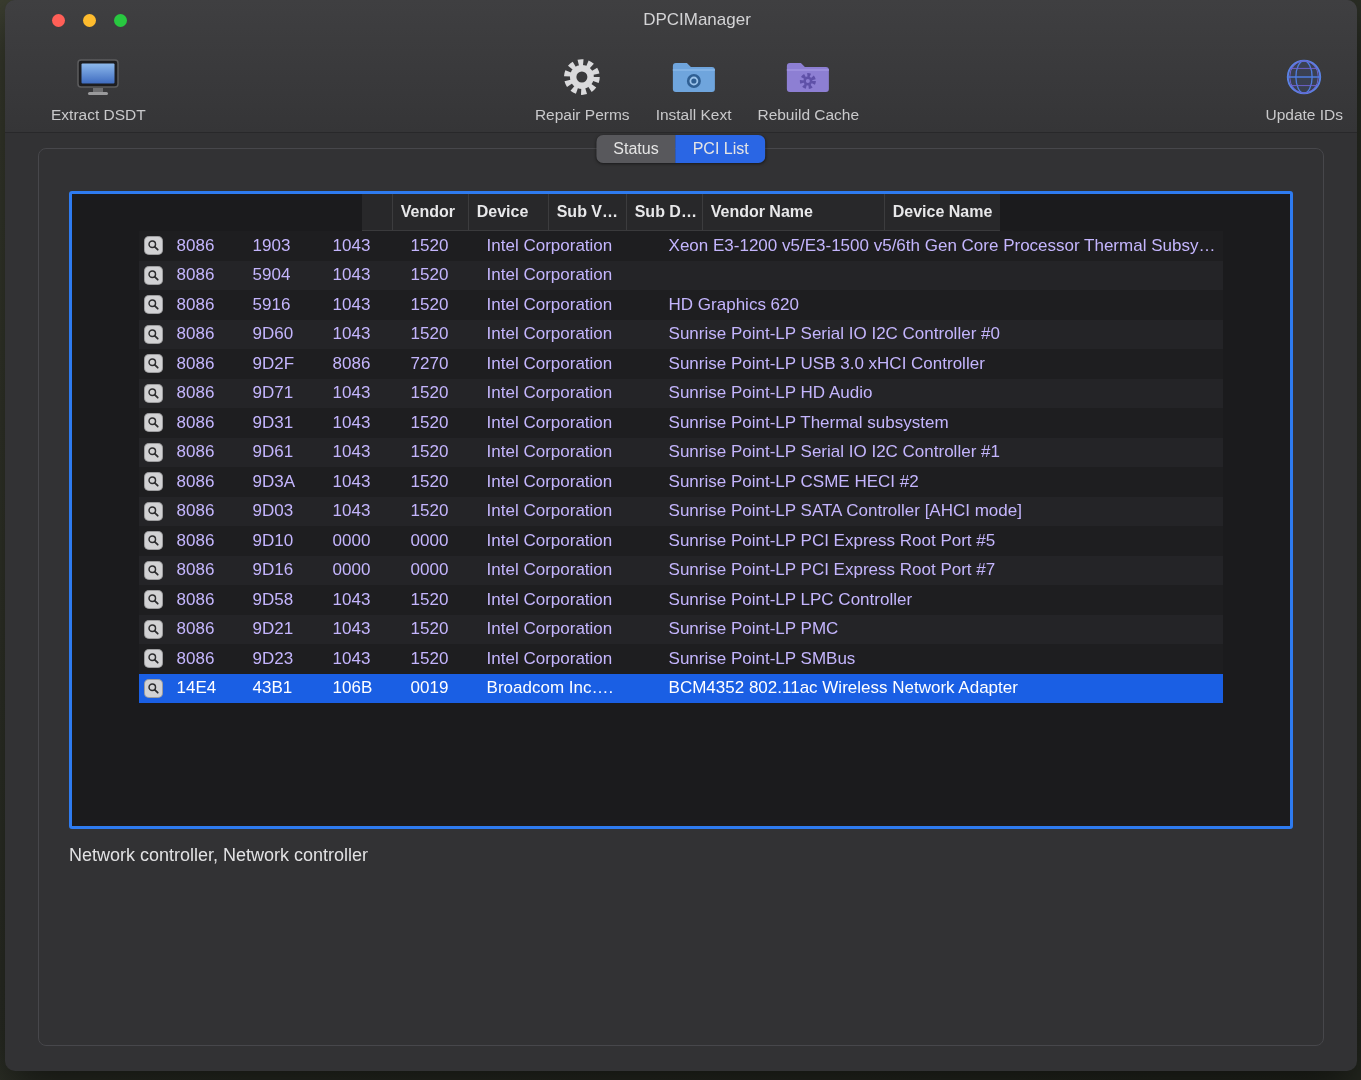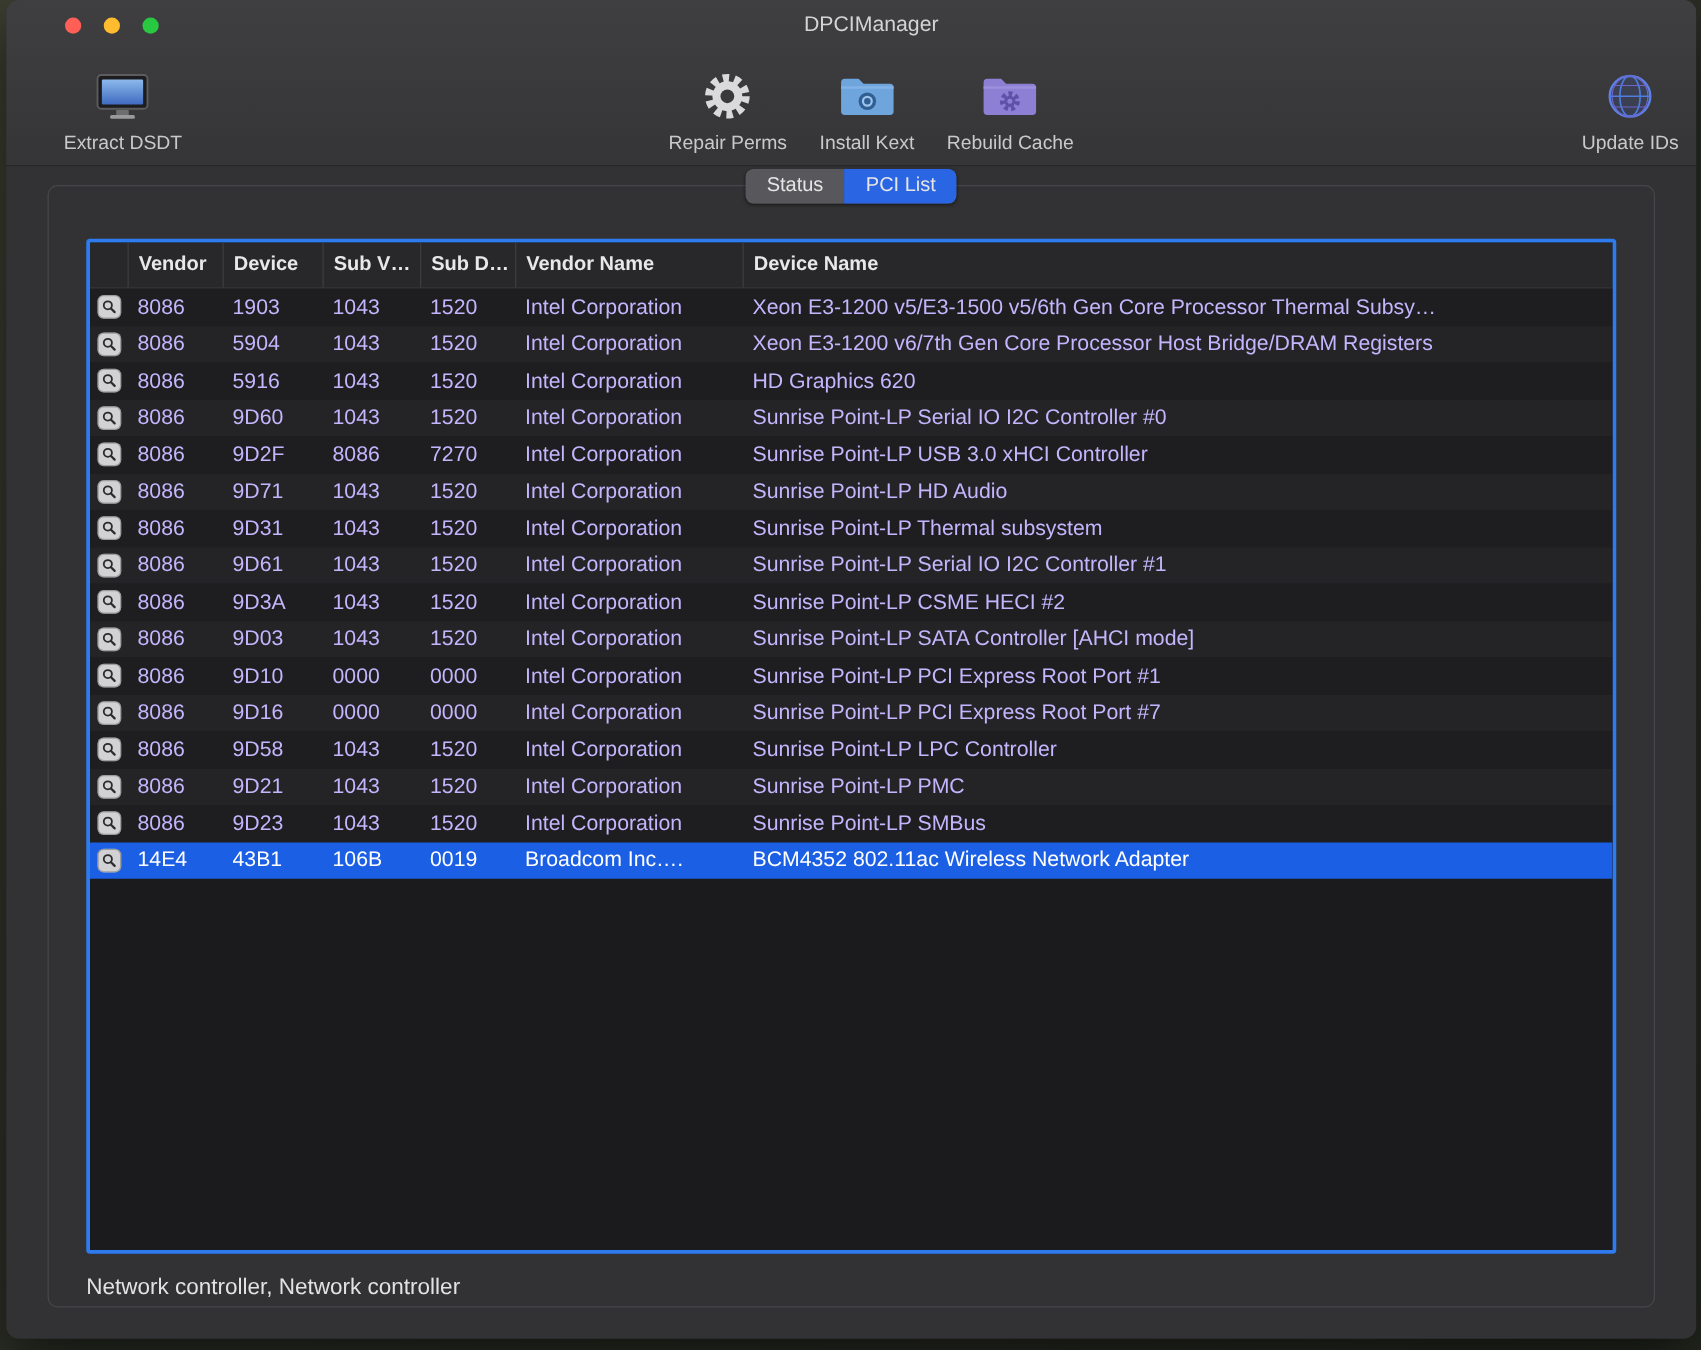--- a/index.html
+++ b/index.html
@@ -39,24 +39,24 @@
   .segmented {
     position:absolute; top:-14px; left:50%; transform:translateX(-50%);
     display:inline-flex; border-radius:7px; overflow:hidden;
     box-shadow:0 1px 3px rgba(0,0,0,.5); font-size:16px;
   }
   .segment { padding:4px 17px; color:#e5e5e5; cursor:default; line-height:20px; }
   .segment.plain { background:#58585c; }
   .segment.selected { background:var(--accent,#2a66e4); }
   
   .table-wrap {
-    margin:42px 30px 0; height:812px;
+    margin:42px 30px 0; height:638px;
     border:3px solid var(--focus-ring,#2e7bf0); border-radius:3px;
     background:#1b1b1d; overflow:hidden;
-    display:flex; flex-direction:column;
+    display:flex; flex-direction:column;align-items:center;
   }
   .grid-cols { display:grid; grid-template-columns:30px 76px 80px 78px 76px 182px 1fr; }
   .thead { background:#28282a; border-bottom:1px solid #3a3a3c; height:37px; flex:0 0 auto; }
   .th {
     display:flex; align-items:center; padding:0 8px;
     font-size:16px; font-weight:600; color:#e8e8ea;
     border-left:1px solid #3c3c3e; white-space:nowrap; overflow:hidden;
   }
   .th.first { border-left:none; }
   .tbody { flex:1 1 auto; background:#1b1b1d; }
@@ -209,21 +209,20 @@
           <circle cx="6.5" cy="6.5" r="4" fill="none" stroke="#2c2c2e" stroke-width="1.8"></circle>
           <line x1="9.6" y1="9.6" x2="13.2" y2="13.2" stroke="#2c2c2e" stroke-width="2.2" stroke-linecap="round"></line>
         </svg>
       </span>
     </div>
     <div class="cell c-vendor">8086</div>
     <div class="cell c-device">5904</div>
     <div class="cell c-subv">1043</div>
     <div class="cell c-subd">1520</div>
     <div class="cell c-vname">Intel Corporation</div>
-    <div class="cell c-dname">Xeon E3-1200 v6/7th Gen Core Processor Host Bridge/DRAM Registers</div>
   </div>
 
   <div class="trow grid-cols">
     <div class="cell c-icon">
       <span class="mag-btn">
         <svg width="13" height="13" viewBox="0 0 16 16">
           <circle cx="6.5" cy="6.5" r="4" fill="none" stroke="#2c2c2e" stroke-width="1.8"></circle>
           <line x1="9.6" y1="9.6" x2="13.2" y2="13.2" stroke="#2c2c2e" stroke-width="2.2" stroke-linecap="round"></line>
         </svg>
       </span>
@@ -362,21 +361,21 @@
           <circle cx="6.5" cy="6.5" r="4" fill="none" stroke="#2c2c2e" stroke-width="1.8"></circle>
           <line x1="9.6" y1="9.6" x2="13.2" y2="13.2" stroke="#2c2c2e" stroke-width="2.2" stroke-linecap="round"></line>
         </svg>
       </span>
     </div>
     <div class="cell c-vendor">8086</div>
     <div class="cell c-device">9D10</div>
     <div class="cell c-subv">0000</div>
     <div class="cell c-subd">0000</div>
     <div class="cell c-vname">Intel Corporation</div>
-    <div class="cell c-dname">Sunrise Point-LP PCI Express Root Port #1</div>
+    <div class="cell c-dname">Sunrise Point-LP PCI Express Root Port #5</div>
   </div>
 
   <div class="trow grid-cols">
     <div class="cell c-icon">
       <span class="mag-btn">
         <svg width="13" height="13" viewBox="0 0 16 16">
           <circle cx="6.5" cy="6.5" r="4" fill="none" stroke="#2c2c2e" stroke-width="1.8"></circle>
           <line x1="9.6" y1="9.6" x2="13.2" y2="13.2" stroke="#2c2c2e" stroke-width="2.2" stroke-linecap="round"></line>
         </svg>
       </span>

